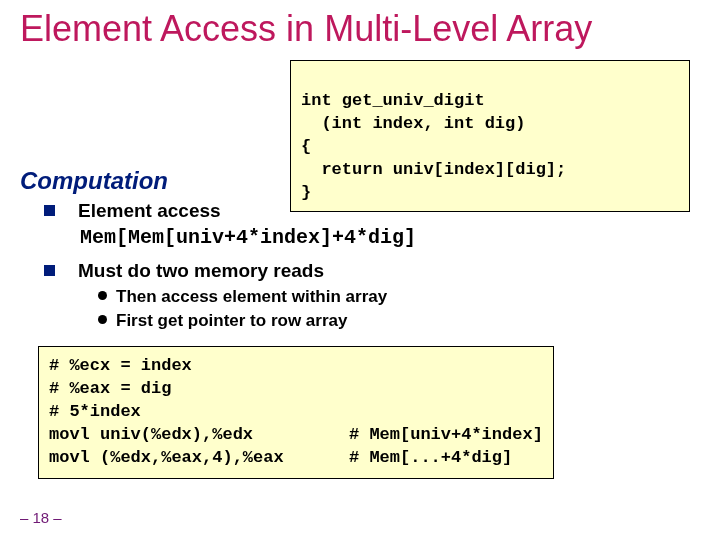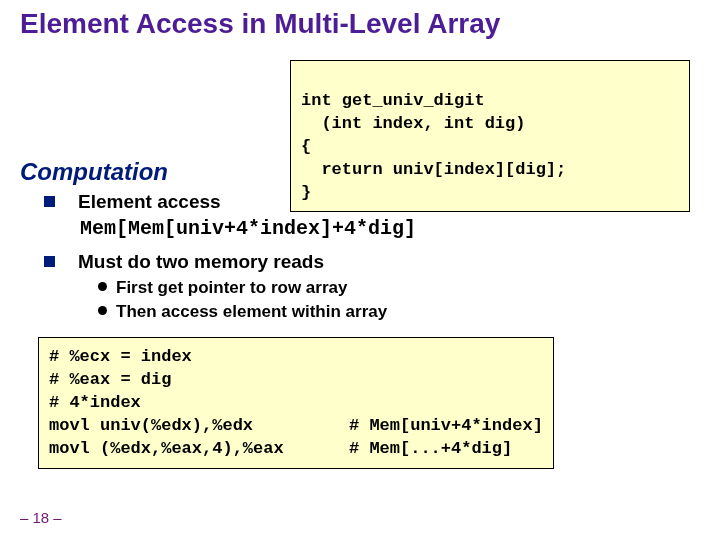--- a/index.html
+++ b/index.html
@@ -13,23 +13,23 @@
     box-sizing: border-box;
   }
   .slide {
     padding: 8px 20px 0 20px;
     box-sizing: border-box;
     width: 720px;
     height: 540px;
     position: relative;
   }
   .title {
-    font-size: 28px;
-    font-weight: bold;
-    color: #4c1d95;
+    font-size: 36px;
+    font-weight: normal;
+    color: #be185d;
     margin: 0 0 14px 0;
     line-height: 1.15;
   }
   .subhead {
     font-size: 24px;
     font-weight: bold;
     font-style: italic;
     color: #001c7a;
     margin: 0 0 4px 0;
   }
@@ -154,35 +154,35 @@
 
     <ul class="bullets">
       <li>Element access</li>
     </ul>
     <div class="memexpr">Mem[Mem[univ+4*index]+4*dig]</div>
 
     <ul class="bullets">
       <li>
         <span>Must do two memory reads</span>
         <ul class="sub">
+          <li>Then access element within array</li>
           <li>First get pointer to row array</li>
-          <li>Then access element within array</li>
         </ul>
       </li>
     </ul>
 
     <div class="asmbox">
       <div class="asmrow">
         <span class="asmleft"># %ecx = index</span>
       </div>
       <div class="asmrow">
         <span class="asmleft"># %eax = dig</span>
       </div>
       <div class="asmrow">
-        <span class="asmright"># 4*index</span>
+        <span class="asmright"># 5*index</span>
       </div>
       <div class="asmrow">
         <span class="asmleft">movl univ(%edx),%edx</span>
         <span class="asmright"># Mem[univ+4*index]</span>
       </div>
       <div class="asmrow">
         <span class="asmleft">movl (%edx,%eax,4),%eax</span>
         <span class="asmright"># Mem[...+4*dig]</span>
       </div>
     </div>

